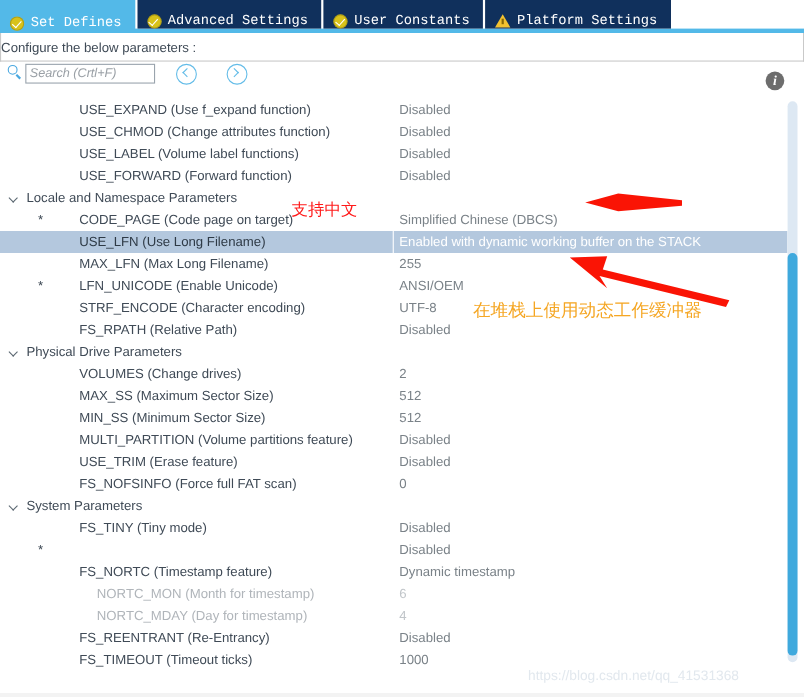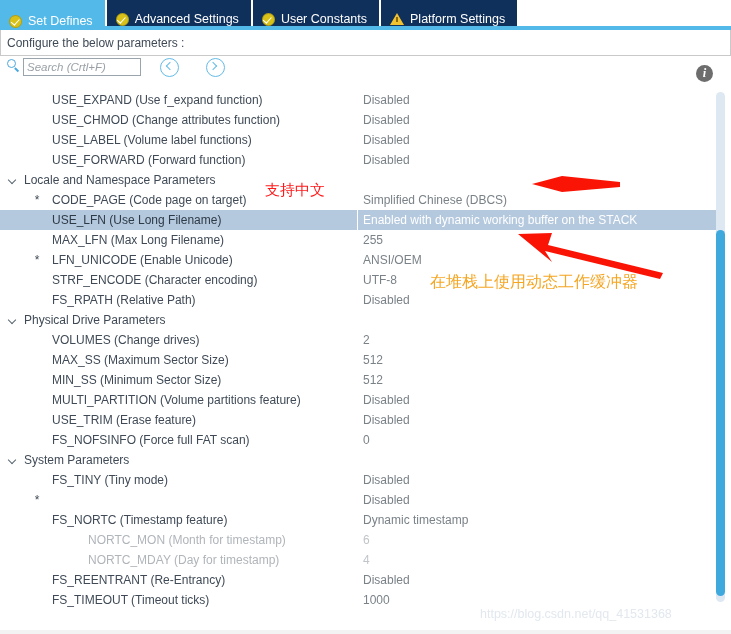--- a/index.html
+++ b/index.html
@@ -42,20 +42,21 @@
     gap: 6px;
     padding: 12px 12px 0 9px;
     font-size: 12.5px;
     color: #ffffff;
     background: #10305c;
     margin-right: 2px;
     position: relative;
     z-index: 2;
     white-space: nowrap;
     box-sizing: border-box;
+    font-family: Liberation Mono, monospace;
   }
   .tab.active {
     background: #53b9e8;
     color: #ffffff;
     height: 30px;
   }
   .tab-label { line-height: 1; }
 
   .ic-check {
     width: 13px; height: 13px;
@@ -97,21 +98,20 @@
     position: absolute;
     left: 0; top: 30px;
     width: 731px;
     height: 26px;
     background: #ffffff;
     border: 1px solid #c9c9c9;
     border-top: none;
     box-sizing: border-box;
     display: flex;
     align-items: center;
-    padding-left: 6px;
     font-size: 12px;
     color: #3f4a56;
   }
 
   
   .toolbar {
     position: absolute;
     left: 0; top: 58px;
     width: 731px;
     height: 32px;
@@ -241,21 +241,21 @@
   .star {
     position: absolute;
     left: 33px;
     width: 8px;
     color: #3f4a56;
     font-size: 12px;
     text-align: center;
   }
   .name {
     position: absolute;
-    left: 52px;
+    left: 72px;
     color: #3f4a56;
     white-space: nowrap;
   }
   .name.sub { left: 88px; color: #b0b5ba; }
   .value {
     position: absolute;
     left: 363px;
     color: #7a8288;
     white-space: nowrap;
   }

